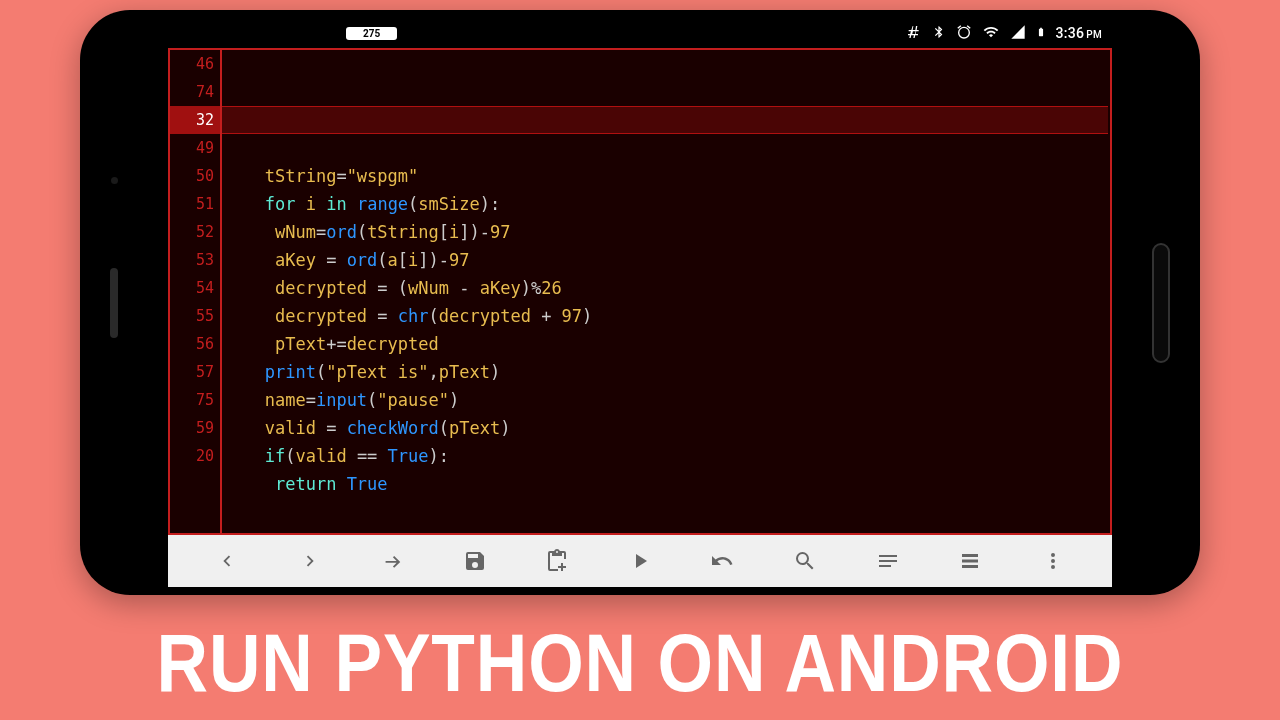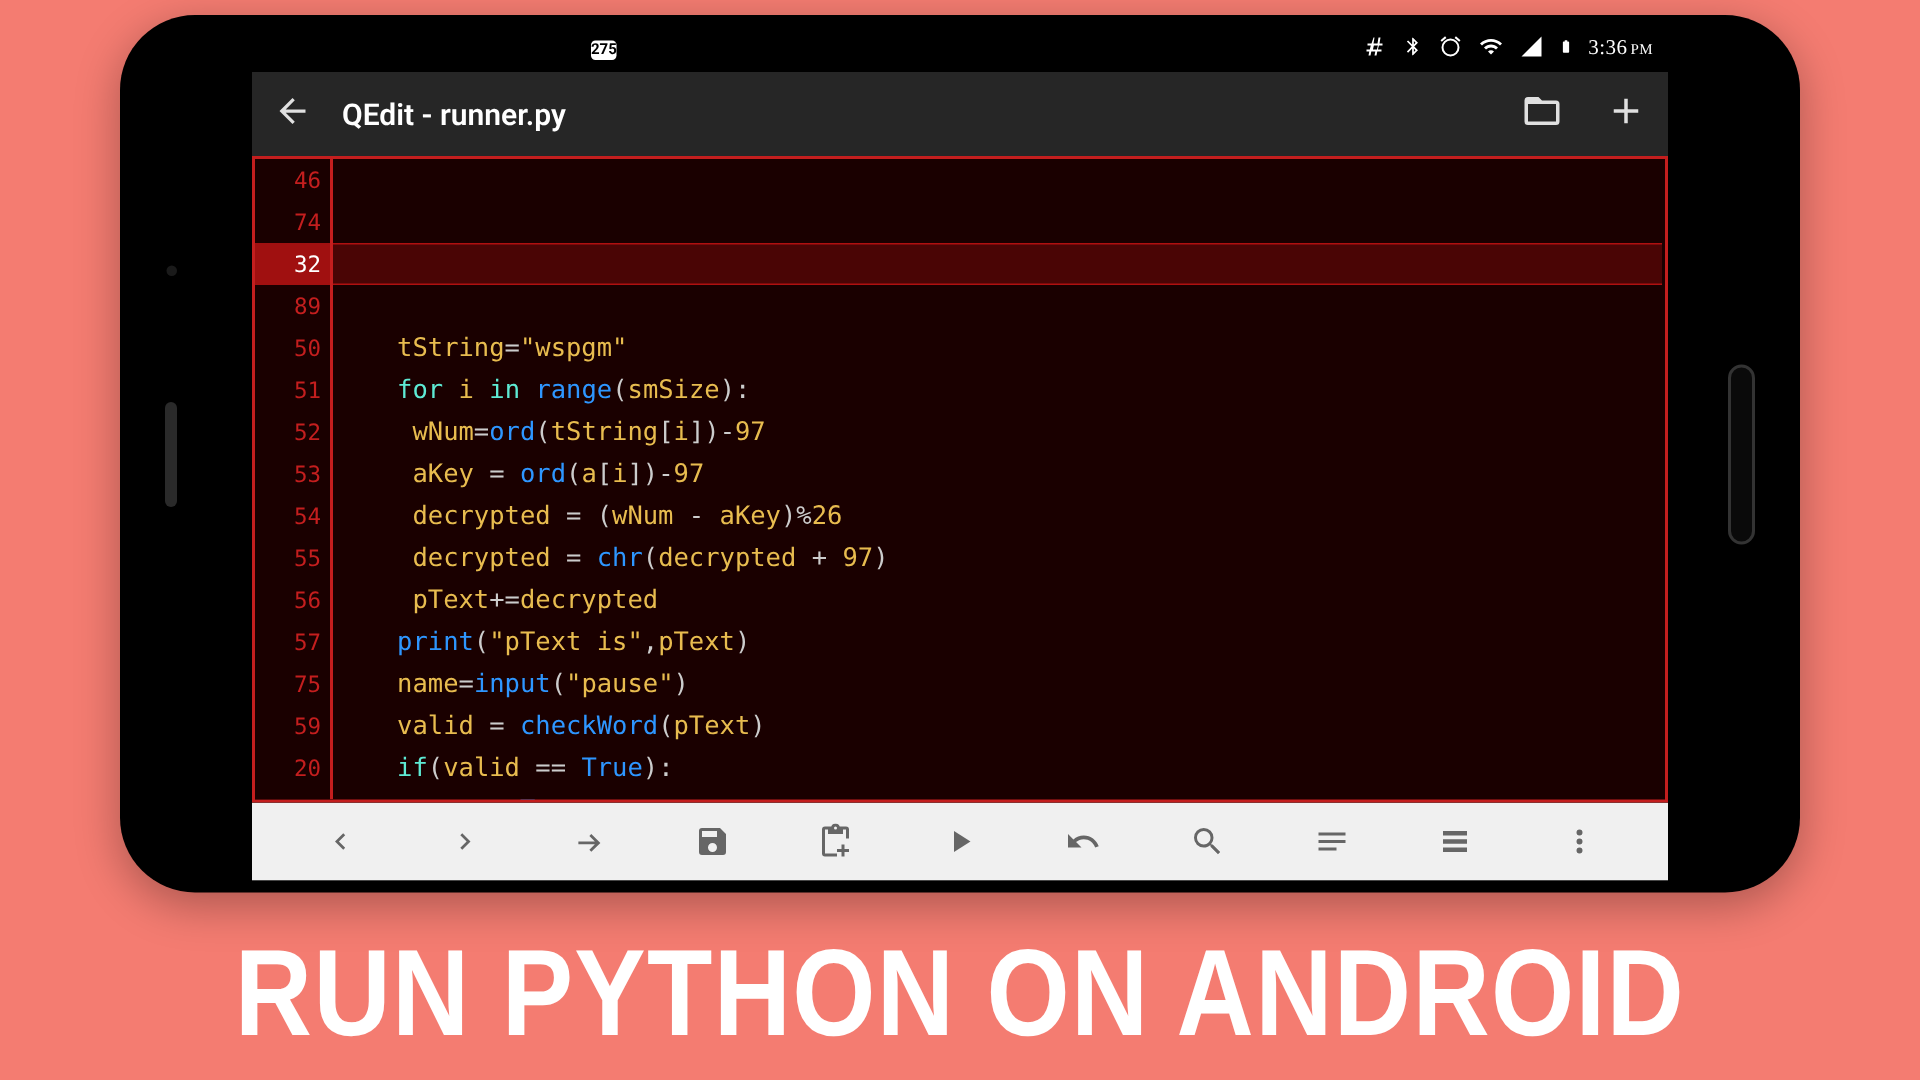--- a/index.html
+++ b/index.html
@@ -72,27 +72,27 @@
 .status-bar {
   height: 30px;
   background: #000;
   color: #fff;
   display: flex;
   align-items: center;
   padding: 0 10px;
   font-size: 14px;
 }
 .status-left { display: flex; gap: 12px; align-items:center; }
-.status-right { margin-left: auto; display: flex; gap: 10px; align-items: center; font-family: Liberation Serif, serif; }
+.status-right { margin-left: auto; display: flex; gap: 10px; align-items: center; }
 .status-right svg { fill: #fff; }
 .clock { font-size: 14px; letter-spacing: .3px; font-weight:500; }
 .ampm { font-size: 10px; margin-left:2px; }
 .badge275 {
   background:#fff; color:#000; font-size:10px; font-weight:bold;
-  padding:1px 0; border-radius:3px;margin-left:48px;
+  padding:1px 17px; border-radius:3px;
 }
 .app-bar {
   height: 56px;
   background: #262626;
   color: #fff;
   display: flex;
   align-items: center;
   padding: 0 14px;
   gap: 20px;
 }
@@ -225,41 +225,27 @@
           <span><svg width="16" height="16" viewBox="0 0 24 24">
                 <path d="M2 22h20V2L2 22z"></path>
               </svg></span>
           <span><svg width="10" height="18" viewBox="0 0 24 24">
                 <path d="M15.67 4H14V2h-4v2H8.33C7.6 4 7 4.6 7 5.33v15.33C7 21.4 7.6 22 8.33 22h7.33c.74 0 1.34-.6 1.34-1.33V5.33C17 4.6 16.4 4 15.67 4z"></path>
               </svg></span>
           <span class="clock"><span>3:36</span><span class="ampm">PM</span></span>
         </div>
       </div>
 
-      <div class="app-bar">
-        <span><svg width="26" height="26" viewBox="0 0 24 24">
-              <path d="M20 11H7.83l5.59-5.59L12 4l-8 8 8 8 1.41-1.41L7.83 13H20v-2z"></path>
-            </svg></span>
-        <span class="app-title">QEdit - runner.py</span>
-        <div class="app-bar-right">
-          <span><svg width="28" height="28" viewBox="0 0 24 24">
-                <path d="M20 6h-8l-2-2H4a2 2 0 00-2 2v12a2 2 0 002 2h16a2 2 0 002-2V8a2 2 0 00-2-2zm0 12H4V8h16v10z"></path>
-              </svg></span>
-          <span><svg width="28" height="28" viewBox="0 0 24 24">
-                <path d="M19 13h-6v6h-2v-6H5v-2h6V5h2v6h6v2z"></path>
-              </svg></span>
-        </div>
-      </div>
 
       <div class="editor">
         <div class="gutter" id="gutter">
             <div>46</div>
             <div>74</div>
             <div class="hl">32</div>
-            <div>89</div>
+            <div>49</div>
             <div>50</div>
             <div>51</div>
             <div>52</div>
             <div>53</div>
             <div>54</div>
             <div>55</div>
             <div>56</div>
             <div>57</div>
             <div>75</div>
             <div>59</div>

